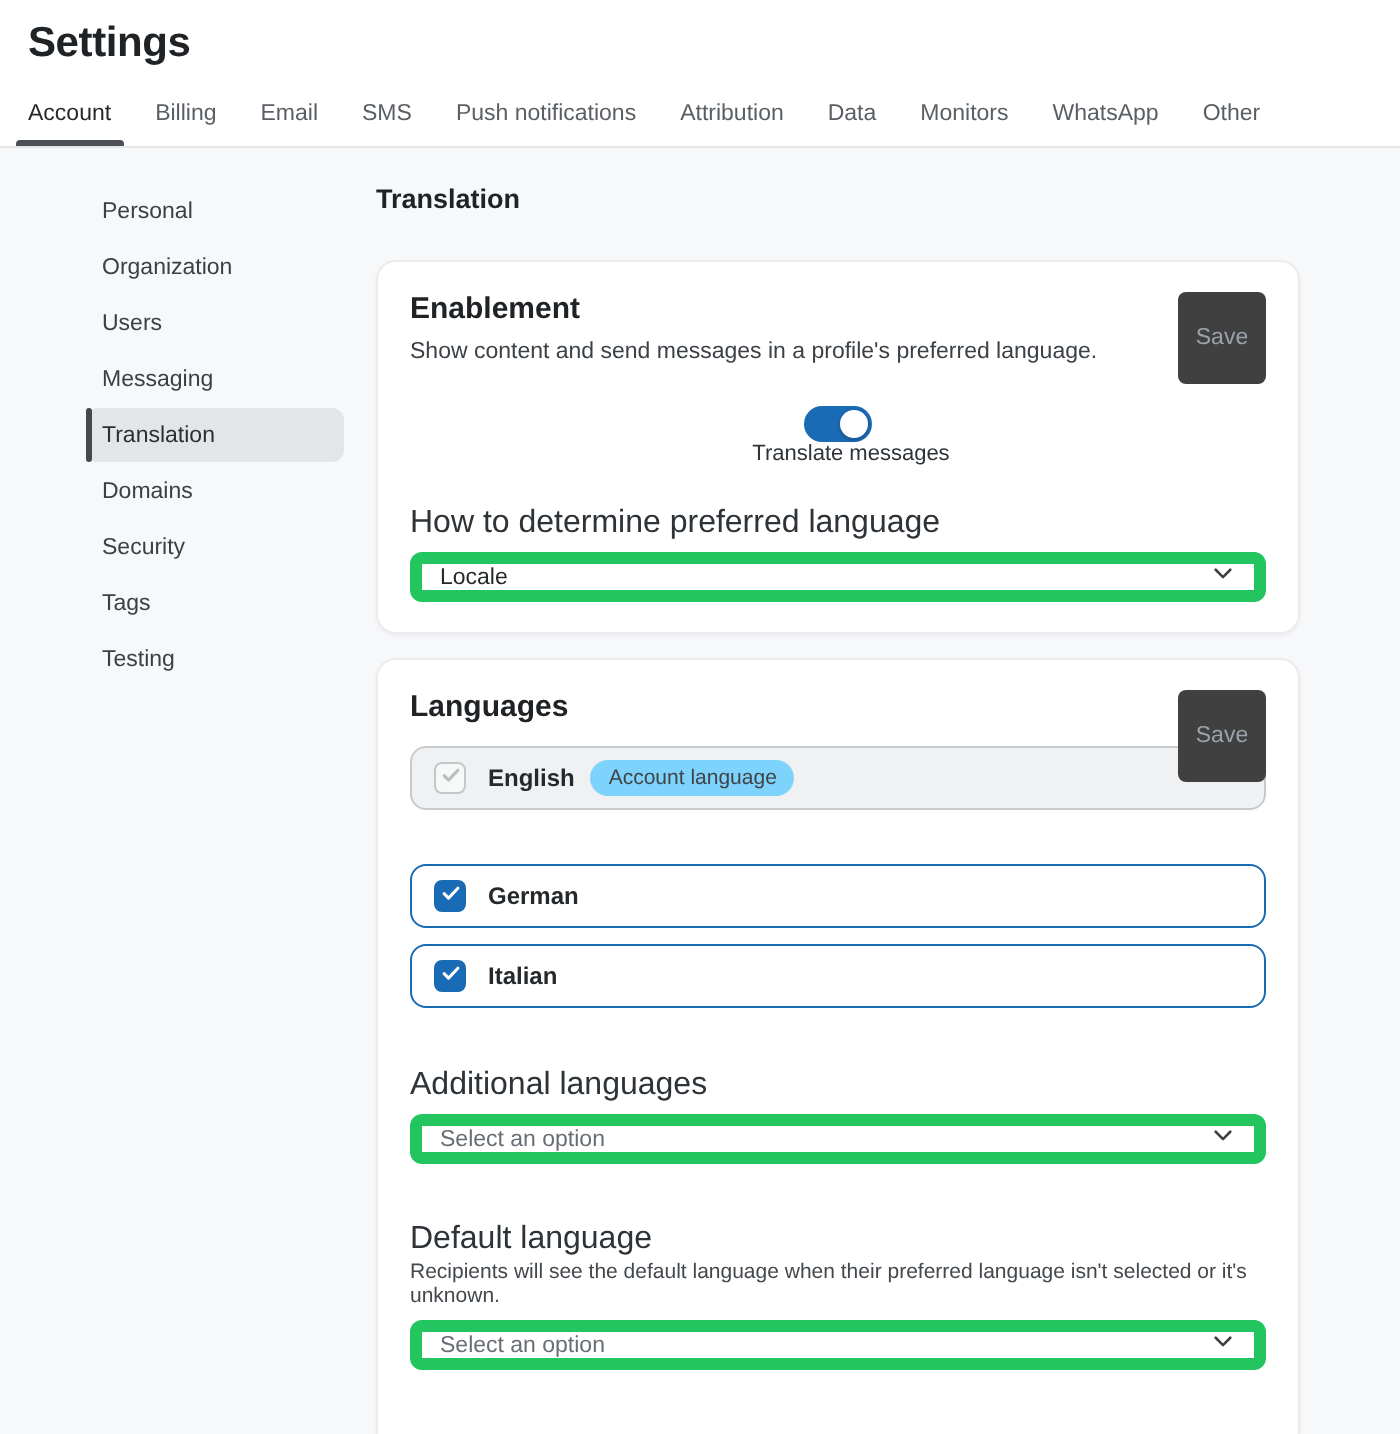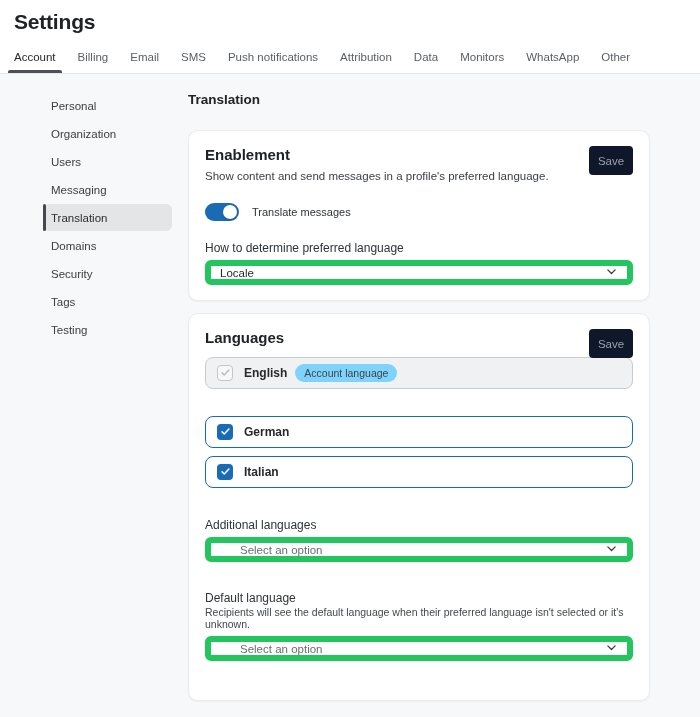--- a/index.html
+++ b/index.html
@@ -43,46 +43,46 @@
   .section-heading { font-size: 13.5px; font-weight: 700; color: #202326; margin-bottom: 23px; }
   
   .card {
     position: relative; background: #ffffff; border: 1px solid #ececee;
     border-radius: 10px; box-shadow: 0 1px 2px rgba(20,24,28,0.05);
     padding: 15px 16px; margin-bottom: 12px;
   }
   .card-title { font-size: 15px; font-weight: 700; color: #202326; }
   .card-desc { font-size: 11.5px; color: #3c4146; margin-top: 5px; line-height: 1.4; }
   .save-btn {
-    position: absolute; top: 15px; right: 16px; width: 44px; height: 29px;
-    background: #0f172a; color: #9aa3ab; border: none; border-radius: 4px;
+    position: absolute; top: 15px; right: 16px; width: 44px; height: 46px;
+    background: #404040; color: #9aa3ab; border: none; border-radius: 4px;
     font-size: 11.5px; font-family: inherit; cursor: default;
   }
   
-  .toggle-row { display: flex; align-items: center; margin-top: 19px; }
+  .toggle-row { display: flex; align-items: center; margin-top: 19px; flex-direction: column; }
   .toggle {
     width: 34px; height: 18px; border-radius: 9px; background: #1a6bb5;
     position: relative; cursor: pointer; flex: none;
   }
   .toggle .knob {
     position: absolute; top: 2px; right: 2px; width: 14px; height: 14px;
     border-radius: 50%; background: #ffffff; box-shadow: 0 1px 2px rgba(0,0,0,0.25);
   }
   .toggle-label { font-size: 11px; color: #2e3338; margin-left: 13px; }
   
   .field { margin-top: 20px; }
-  .field-label { display: block; font-size: 12px; color: #2e3338; margin-bottom: 5px; }
+  .field-label { display: block; font-size: 16px; color: #2e3338; margin-bottom: 5px; }
   .field-desc { font-size: 10.5px; color: #43484d; margin: -1px 0 6px 0; }
   .select {
     height: 25px; border: 6px solid #22c55e; border-radius: 6px; background: #fff;
     display: flex; align-items: center; justify-content: space-between;
     padding: 0 9px; cursor: pointer;
   }
   .select .sel-value { font-size: 11.5px; color: #26292c; }
-  .select .sel-value.placeholder { color: #676e75; margin-left: 20px; }
+  .select .sel-value.placeholder { color: #676e75; }
   .select svg { flex: none; }
   
   .lang-row {
     display: flex; align-items: center; height: 32px; border-radius: 8px;
     border: 1px solid #1a6bb5; background: #ffffff; padding: 0 11px; cursor: pointer;
   }
   .lang-row.row-german { margin-top: 27px; }
   .lang-row.row-italian { margin-top: 8px; }
   .lang-row.disabled {
     background: #f0f1f2; border-color: #c8cbcd; margin-top: 11px; cursor: default;

